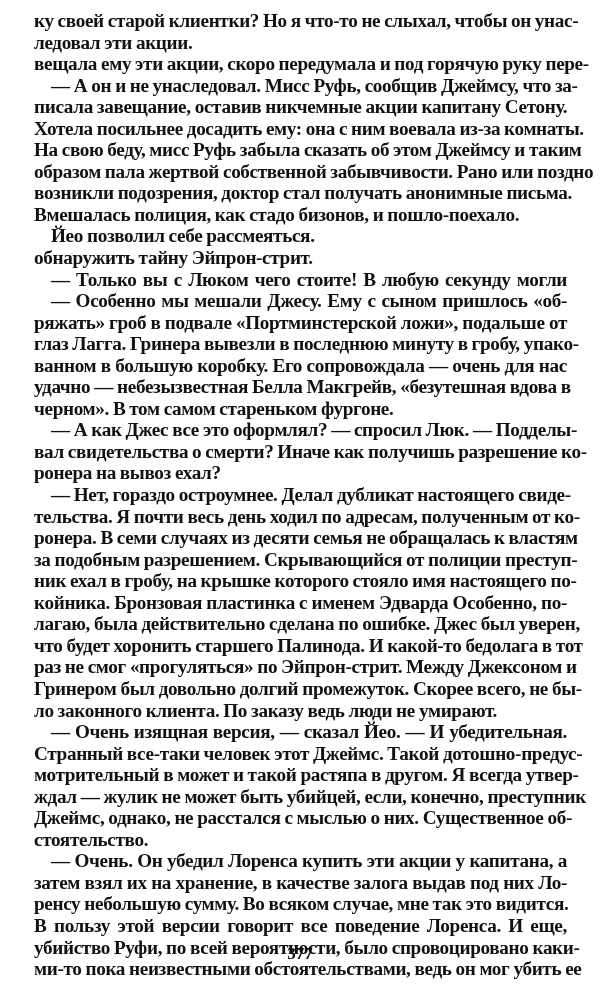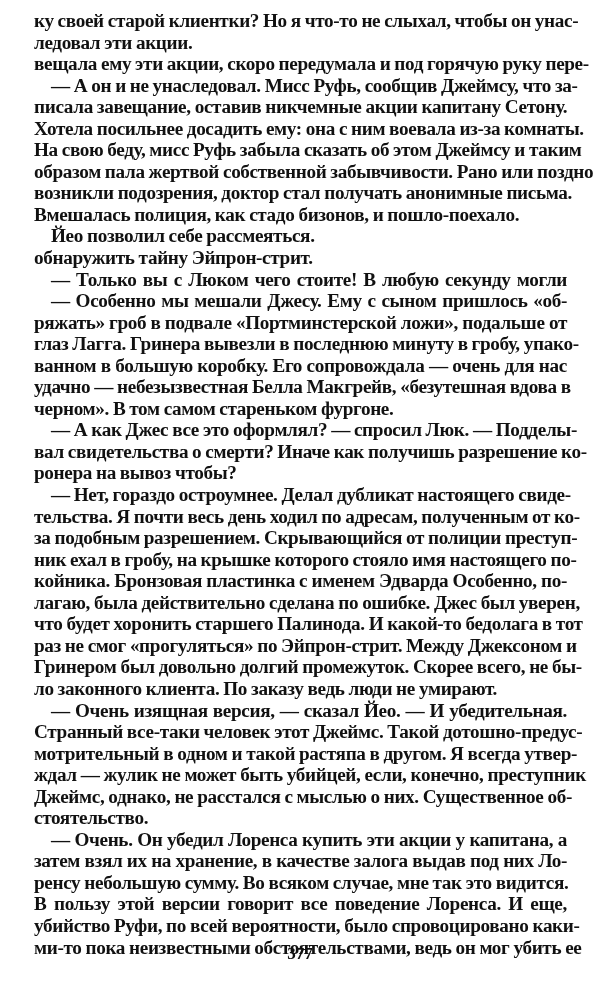--- a/index.html
+++ b/index.html
@@ -57,34 +57,35 @@
     <span class="line last">обнаружить тайну Эйпрон-стрит.</span>
     <span class="line indent">— Только вы с Люком чего стоите! В любую секунду могли</span>
     <span class="line indent">— Особенно мы мешали Джесу. Ему с сыном пришлось «об-</span>
     <span class="line">ряжать» гроб в подвале «Портминстерской ложи», подальше от</span>
     <span class="line">глаз Лагга. Гринера вывезли в последнюю минуту в гробу, упако-</span>
     <span class="line">ванном в большую коробку. Его сопровождала — очень для нас</span>
     <span class="line">удачно — небезызвестная Белла Макгрейв, «безутешная вдова в</span>
     <span class="line last">черном». В том самом стареньком фургоне.</span>
     <span class="line indent">— А как Джес все это оформлял? — спросил Люк. — Подделы-</span>
     <span class="line">вал свидетельства о смерти? Иначе как получишь разрешение ко-</span>
-    <span class="line last">ронера на вывоз чтобы?</span>
+    <span class="line last">ронера на вывоз ехал?</span>
     <span class="line indent">— Нет, гораздо остроумнее. Делал дубликат настоящего свиде-</span>
     <span class="line">тельства. Я почти весь день ходил по адресам, полученным от ко-</span>
+    <span class="line">ронера. В семи случаях из десяти семья не обращалась к властям</span>
     <span class="line">за подобным разрешением. Скрывающийся от полиции преступ-</span>
     <span class="line">ник ехал в гробу, на крышке которого стояло имя настоящего по-</span>
     <span class="line">койника. Бронзовая пластинка с именем Эдварда Особенно, по-</span>
     <span class="line">лагаю, была действительно сделана по ошибке. Джес был уверен,</span>
     <span class="line">что будет хоронить старшего Палинода. И какой-то бедолага в тот</span>
     <span class="line">раз не смог «прогуляться» по Эйпрон-стрит. Между Джексоном и</span>
     <span class="line">Гринером был довольно долгий промежуток. Скорее всего, не бы-</span>
     <span class="line last">ло законного клиента. По заказу ведь люди не умирают.</span>
     <span class="line indent">— Очень изящная версия, — сказал Йео. — И убедительная.</span>
     <span class="line">Странный все-таки человек этот Джеймс. Такой дотошно-предус-</span>
-    <span class="line">мотрительный  в одном и такой растяпа в другом. Я всегда утвер-</span>
+    <span class="line">мотрительный  в может и такой растяпа в другом. Я всегда утвер-</span>
     <span class="line">ждал — жулик не может быть убийцей, если, конечно, преступник</span>
     <span class="line">Джеймс, однако, не расстался с мыслью о них. Существенное об-</span>
     <span class="line last">стоятельство.</span>
     <span class="line indent">— Очень. Он убедил Лоренса купить эти акции у капитана, а</span>
     <span class="line">затем взял их на хранение, в качестве залога выдав под них Ло-</span>
     <span class="line">ренсу небольшую сумму. Во всяком случае, мне так это видится.</span>
     <span class="line">В пользу этой версии говорит все поведение Лоренса. И еще,</span>
     <span class="line">убийство Руфи, по всей вероятности, было спровоцировано каки-</span>
     <span class="line">ми-то пока неизвестными обстоятельствами, ведь он мог убить ее</span>
   </div>

